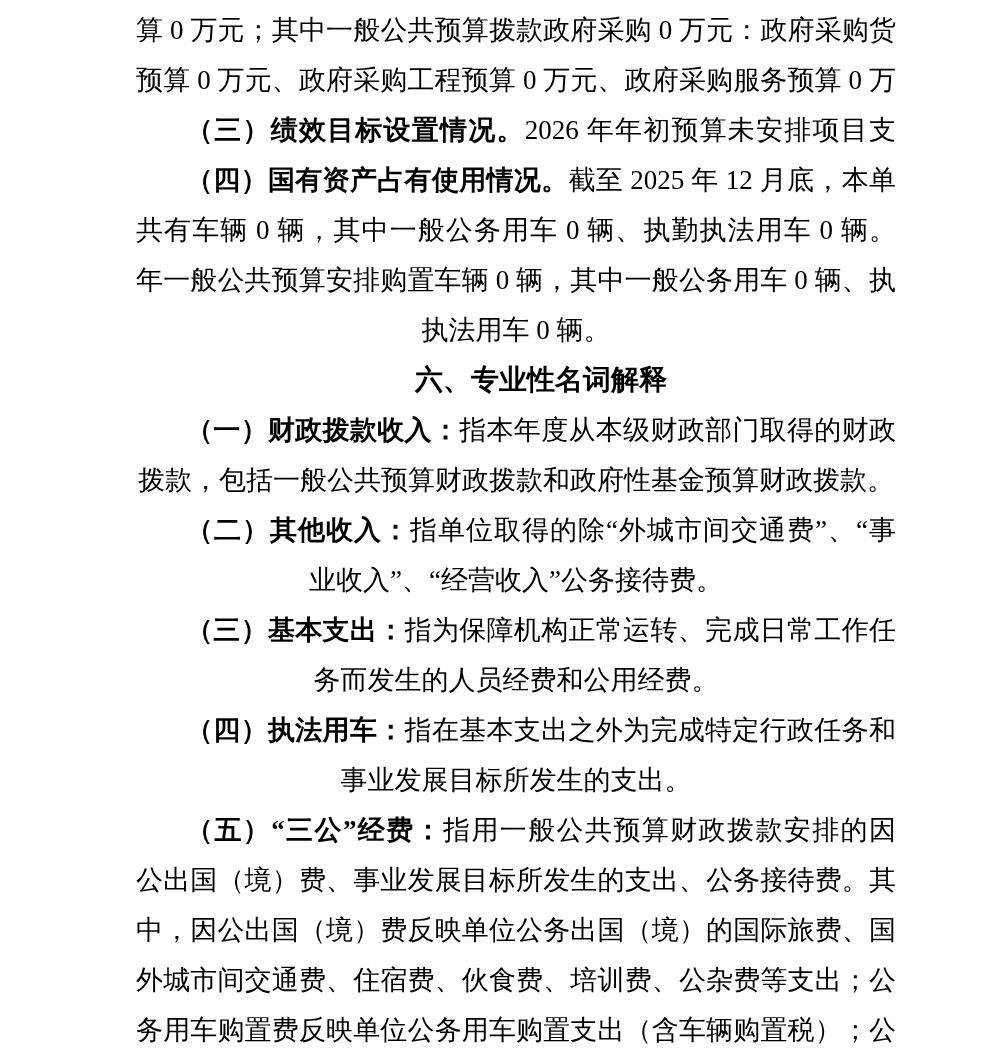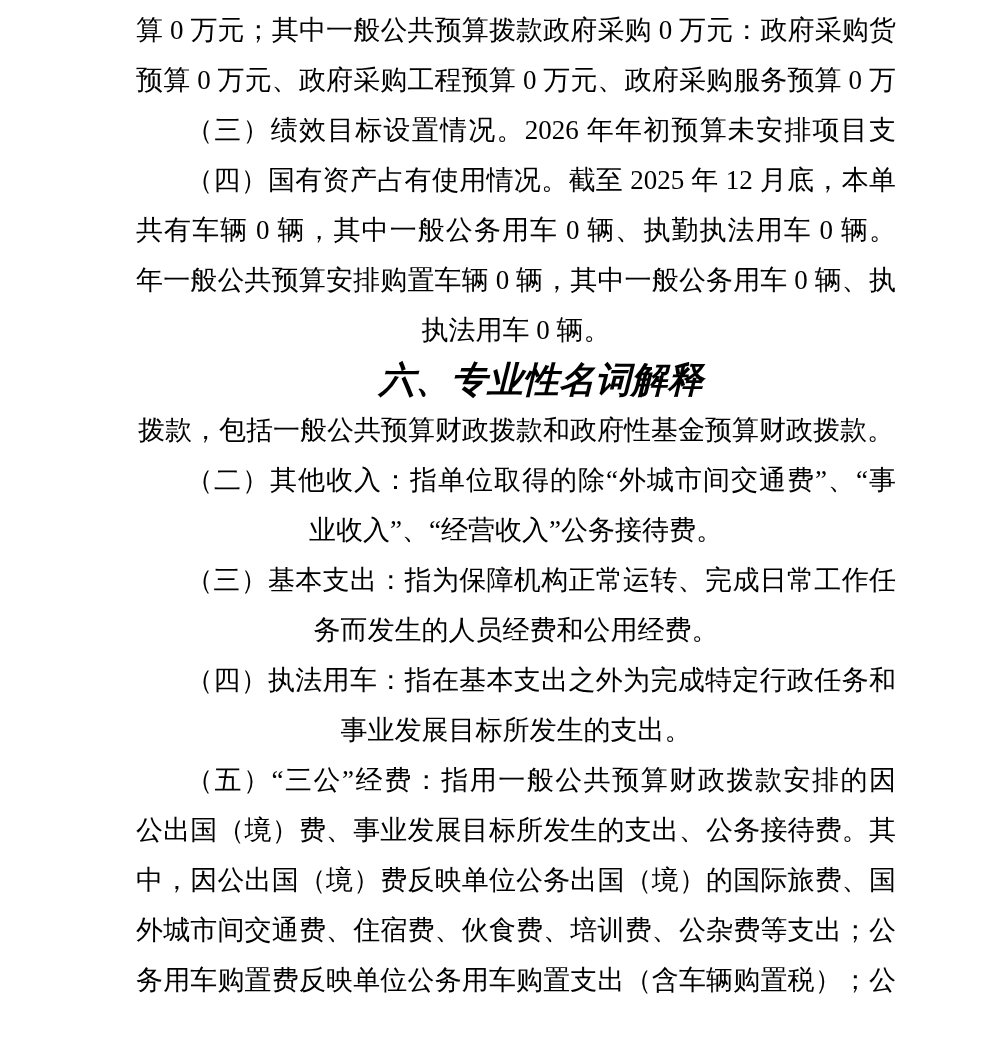--- a/index.html
+++ b/index.html
@@ -35,45 +35,45 @@
     text-align: justify;
     text-align-last: justify;
   }
   .line.indent {
     text-indent: 50px;
   }
   .seg {
     font-weight: normal;
   }
   .seg.bold {
-    font-weight: normal;
+    font-weight: bold;
   }
   .line.heading {
     font-family: "Liberation Sans", sans-serif;
     font-weight: bold;
-    font-size: 36px;
-    font-style: italic;
+    font-size: 28px;
   }
   .line.heading .seg {
     font-weight: bold;
   }
 </style>
 </head>
 <body>
 
 <div class="page" style="background: rgb(255, 255, 255); color: rgb(0, 0, 0);">
   <div class="text-block">
       <div class="line justify"><span class="seg">算 0 万元；其中一般公共预算拨款政府采购 0 万元：政府采购货物</span></div>
       <div class="line justify"><span class="seg">预算 0 万元、政府采购工程预算 0 万元、政府采购服务预算 0 万元。</span></div>
       <div class="line indent justify"><span class="seg bold">（三）绩效目标设置情况。</span><span class="seg">2026 年年初预算未安排项目支出。</span></div>
       <div class="line indent justify"><span class="seg bold">（四）国有资产占有使用情况。</span><span class="seg">截至 2025 年 12 月底，本单位</span></div>
       <div class="line justify"><span class="seg">共有车辆 0 辆，其中一般公务用车 0 辆、执勤执法用车 0 辆。2026</span></div>
       <div class="line justify"><span class="seg">年一般公共预算安排购置车辆 0 辆，其中一般公务用车 0 辆、执勤</span></div>
       <div class="line"><span class="seg">执法用车 0 辆。</span></div>
       <div class="line indent heading"><span class="seg bold">六、专业性名词解释</span></div>
+      <div class="line indent justify"><span class="seg bold">（一）财政拨款收入：</span><span class="seg">指本年度从本级财政部门取得的财政</span></div>
       <div class="line"><span class="seg">拨款，包括一般公共预算财政拨款和政府性基金预算财政拨款。</span></div>
       <div class="line indent justify"><span class="seg bold">（二）其他收入：</span><span class="seg">指单位取得的除“外城市间交通费”、“事</span></div>
       <div class="line"><span class="seg">业收入”、“经营收入”公务接待费。</span></div>
       <div class="line indent justify"><span class="seg bold">（三）基本支出：</span><span class="seg">指为保障机构正常运转、完成日常工作任</span></div>
       <div class="line"><span class="seg">务而发生的人员经费和公用经费。</span></div>
       <div class="line indent justify"><span class="seg bold">（四）执法用车：</span><span class="seg">指在基本支出之外为完成特定行政任务和</span></div>
       <div class="line"><span class="seg">事业发展目标所发生的支出。</span></div>
       <div class="line indent justify"><span class="seg bold">（五）“三公”经费：</span><span class="seg">指用一般公共预算财政拨款安排的因</span></div>
       <div class="line justify"><span class="seg">公出国（境）费、事业发展目标所发生的支出、公务接待费。其</span></div>
       <div class="line justify"><span class="seg">中，因公出国（境）费反映单位公务出国（境）的国际旅费、国</span></div>

